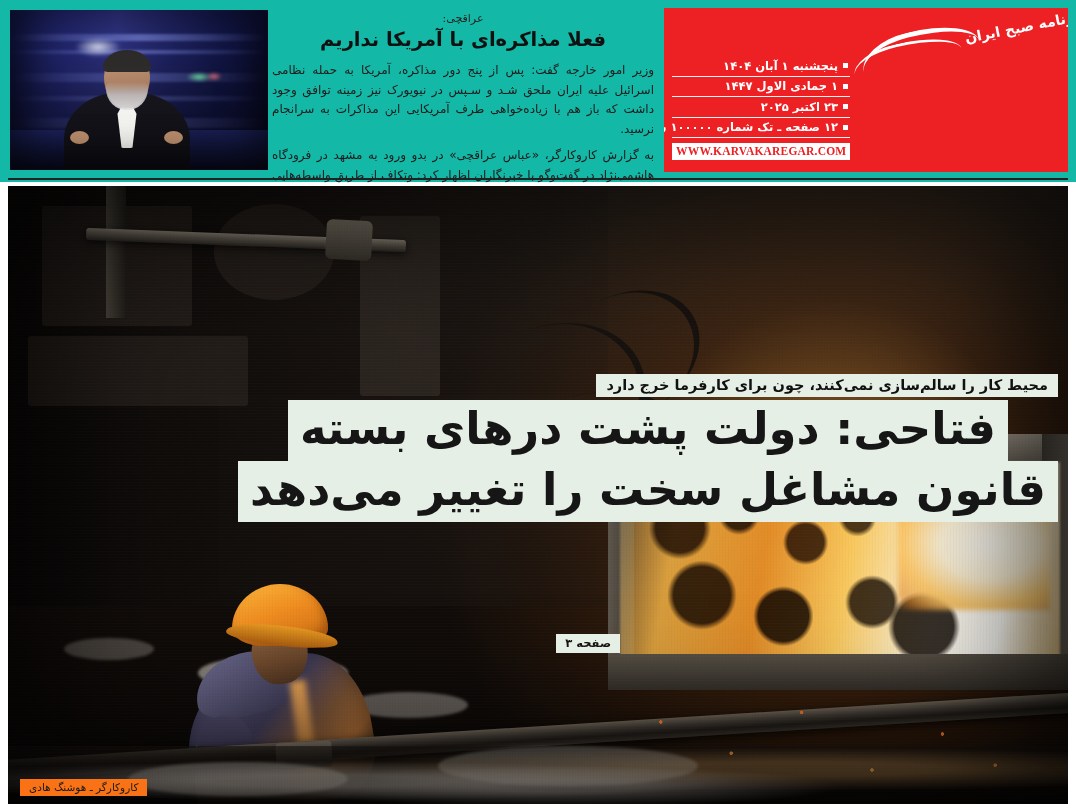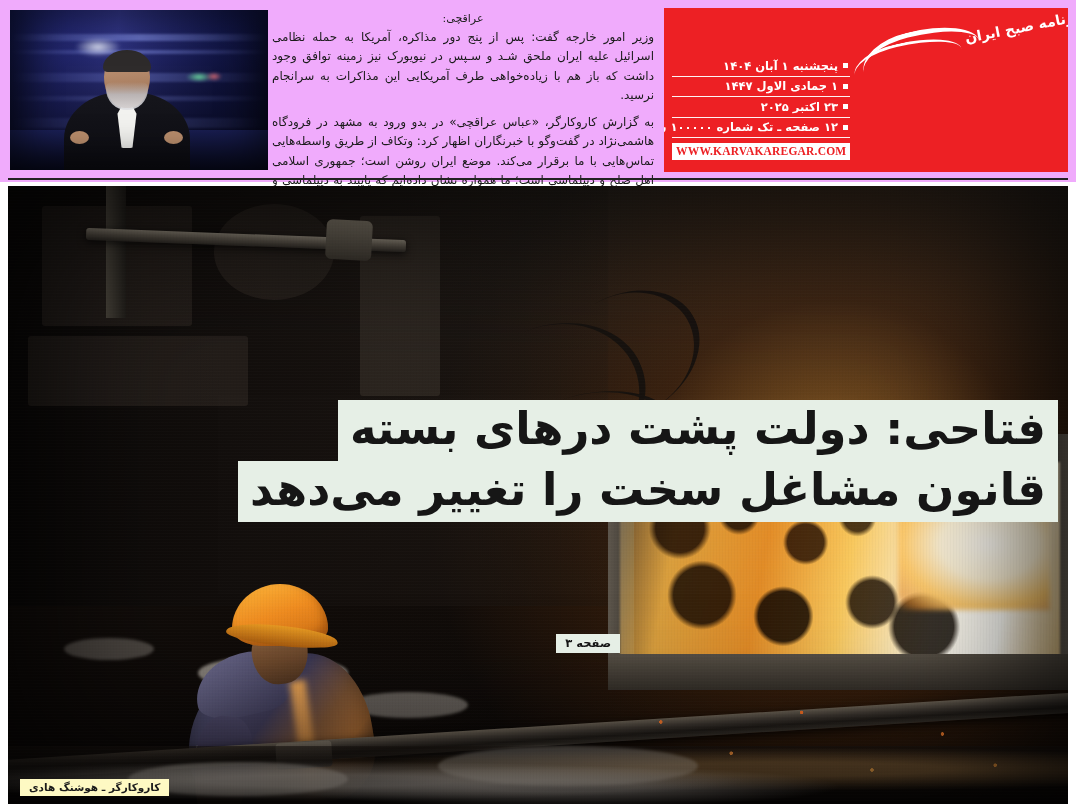--- a/index.html
+++ b/index.html
@@ -22,21 +22,21 @@
   }
 
   
   .top-band {
     position: absolute;
     top: 0; left: 0;
     width: 1076px;
     height: 182px;
     display: flex;
     flex-direction: row;
-    background: #f0abfc;
+    background: #14b8a6;
   }
 
   
   .masthead {
     position: absolute;
     top: 8px; left: 664px;
     width: 404px;
     height: 164px;
     background: #ED2024;
     overflow: hidden;
@@ -562,21 +562,21 @@
     padding: 3px 10px 4px 10px;
     white-space: nowrap;
     letter-spacing: -0.2px;
   }
 
   .headline-block {
     position: absolute;
     top: 214px; right: 10px;
     display: flex;
     flex-direction: column;
-    align-items: flex-start;
+    align-items: center;
     gap: 0px;
   }
   .headline-line {
     background: #E6EFE6;
     color: #161616;
     direction: rtl;
     font-size: 45px;
     font-weight: bold;
     line-height: 1.18;
     padding: 2px 12px 6px 12px;
@@ -612,25 +612,25 @@
     direction: rtl;
     font-size: 11.5px;
     font-weight: bold;
     padding: 2px 9px 3px 9px;
     white-space: nowrap;
   }
 
   .photo-credit {
     position: absolute;
     bottom: 8px; left: 12px;
-    background: #fef9c3;
+    background: #f97316;
     color: #1a1a1a;
     direction: rtl;
     font-size: 10.5px;
-    font-weight: bold;
+    font-weight: normal;
     padding: 2px 9px 3px 9px;
     white-space: nowrap;
   }
 
 </style>
 </head>
 <body>
 
 <div class="page">
 
@@ -654,20 +654,21 @@
         <div class="sp-hair"></div>
         <div class="sp-beard"></div>
         <div class="sp-hand sp-hand-l"></div>
         <div class="sp-hand sp-hand-r"></div>
       </div>
       <div class="sp-vignette"></div>
     </div>
 
     <div class="lead-article">
       <div class="lead-kicker">عراقچی:</div>
+      <div class="lead-headline">فعلا مذاکره‌ای با آمریکا نداریم</div>
       <p class="lead-para">وزیر امور خارجه گفت: پس از پنج دور مذاکره، آمریکا به حمله نظامی اسرائیل علیه ایران ملحق شـد و سـپس در نیویورک نیز زمینه توافق وجود داشت که باز هم با زیاده‌خواهی طرف آمریکایی این مذاکرات به سرانجام نرسید.</p>
       <p class="lead-para">به گزارش کاروکارگر، «عباس عراقچی» در بدو ورود به مشهد در فرودگاه هاشمی‌نژاد در گفت‌وگو با خبرنگاران اظهار کرد: وتکاف از طریق واسطه‌هایی تماس‌هایی با ما برقرار می‌کند. موضع ایران روشن است؛ جمهوری اسلامی اهل صلح و دیپلماسی است؛ ما همواره نشان داده‌ایم که پایبند به دیپلماسی و راه‌حل‌های مسالمت‌آمیز هستیم ولی این به‌معنی گذشتن از حقوق مردم ایران نیست.</p>
       <div class="lead-more">ادامه در صفحه ۲</div>
     </div>
 
     <div class="masthead">
       <div class="masthead-tagline">روزنامه صبح ایران</div>
       <div class="masthead-swoosh"></div>
       <div class="masthead-swoosh2"></div>
 
@@ -746,20 +747,21 @@
 
       <div class="hb-floor"></div>
       <div class="hb-ash ash3"></div>
       <div class="hb-ash ash4"></div>
       <div class="hb-sparks"></div>
 
       <div class="hero-grain"></div>
       <div class="hero-vignette"></div>
     </div>
 
+    <div class="kicker">محیط کار را سالم‌سازی نمی‌کنند، چون برای کارفرما خرج دارد</div>
 
     <div class="headline-block">
       <div class="headline-line">فتاحی: دولت پشت درهای بسته</div>
       <div class="headline-line">قانون مشاغل سخت را تغییر می‌دهد</div>
     </div>
 
     <div class="sub-block">
     </div>
 
     <div class="page-ref">صفحه ۳</div>

